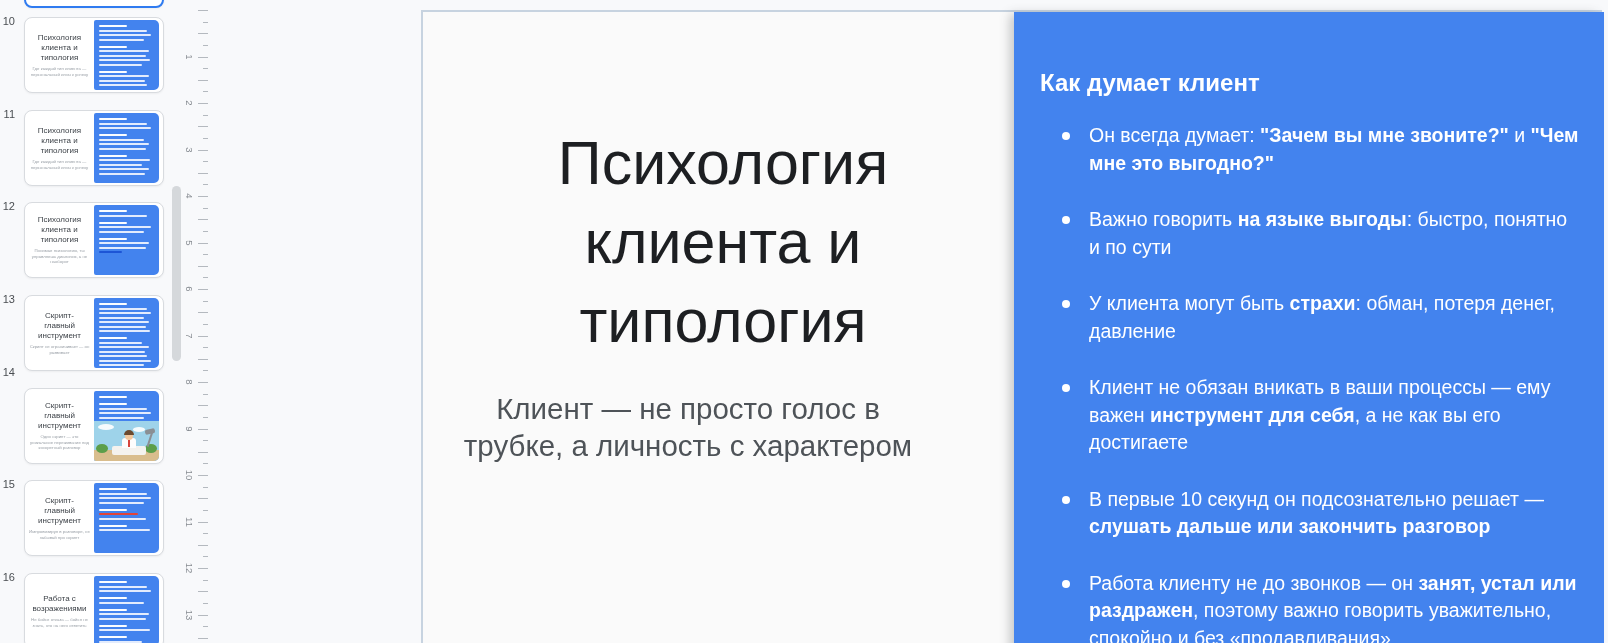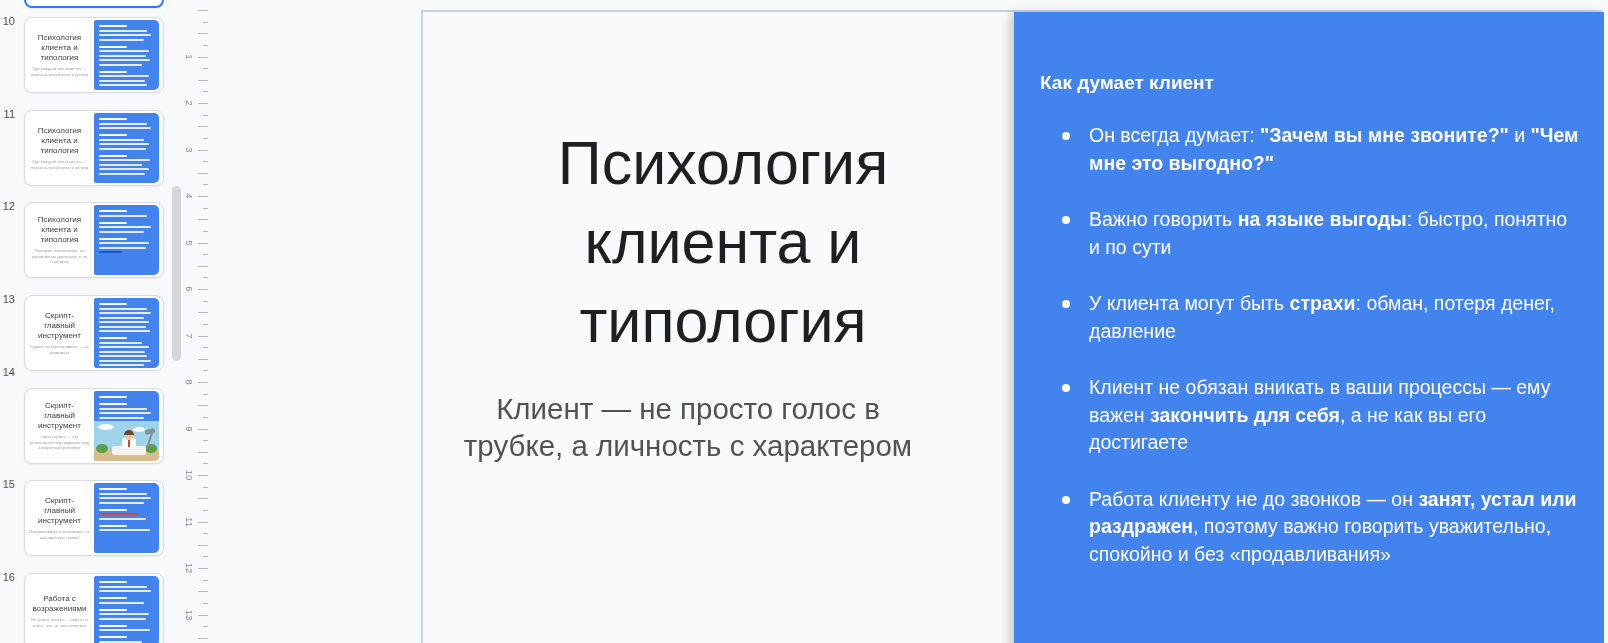--- a/index.html
+++ b/index.html
@@ -58,21 +58,21 @@
   .slide-title { position:absolute; left:80px; top:112px; width:440px;
                  text-align:center; font-size:61px; line-height:79px;
                  color:#1d1f22; font-weight:400; }
   .slide-subtitle { position:absolute; left:20px; top:378px; width:490px;
                     text-align:center; font-size:29.5px; line-height:37px;
                     color:#4e5358; }
   .blue-panel { position:absolute; left:591px; top:0; width:590px; height:680px;
                 background:#4383ee; color:#fff;
                 box-shadow:-6px 0 10px -2px rgba(60,64,67,.28);
                 padding:57px 21px 0 26px; }
-  .panel-heading { font-size:19px; line-height:27px; font-weight:700; }
+  .panel-heading { font-size:24px; line-height:27px; font-weight:700; }
   .panel-list { list-style:none; margin-top:26px; }
   .panel-list li { position:relative; padding-left:49px; max-width:542px;
                    font-size:19.5px; line-height:27.5px; margin-bottom:29px; }
   .panel-list li .dot { position:absolute; left:22px; top:10px; width:8px; height:8px;
                         border-radius:50%; background:#fff; }
   .panel-list .b { font-weight:700; }
 </style>
 </head>
 <body>
 
@@ -351,19 +351,20 @@
 
   <div class="canvas">
     <div class="slide-title">Психология клиента и типология</div>
     <div class="slide-subtitle">Клиент — не просто голос в трубке, а личность с характером</div>
     <div class="blue-panel">
       <div class="panel-heading">Как думает клиент</div>
       <ul class="panel-list">
           <li><span class="dot"></span><span>Он всегда думает: </span><span class="b">"Зачем вы мне звоните?"</span><span> и </span><span class="b">"Чем мне это выгодно?"</span></li>
           <li><span class="dot"></span><span>Важно говорить </span><span class="b">на языке выгоды</span><span>: быстро, понятно и по сути</span></li>
           <li><span class="dot"></span><span>У клиента могут быть </span><span class="b">страхи</span><span>: обман, потеря денег, давление</span></li>
-          <li><span class="dot"></span><span>Клиент не обязан вникать в ваши процессы — ему важен </span><span class="b">закончить для себя</span><span>, а не как вы его достигаете</span></li>
+          <li><span class="dot"></span><span>Клиент не обязан вникать в ваши процессы — ему важен </span><span class="b">инструмент для себя</span><span>, а не как вы его достигаете</span></li>
+          <li><span class="dot"></span><span>В первые 10 секунд он подсознательно решает — </span><span class="b">слушать дальше или закончить разговор</span></li>
           <li><span class="dot"></span><span>Работа клиенту не до звонков — он </span><span class="b">занят, устал или раздражен</span><span>, поэтому важно говорить уважительно, спокойно и без «продавливания»</span></li>
         </ul>
     </div>
   </div>
 
 </div>
 
 </body></html>

